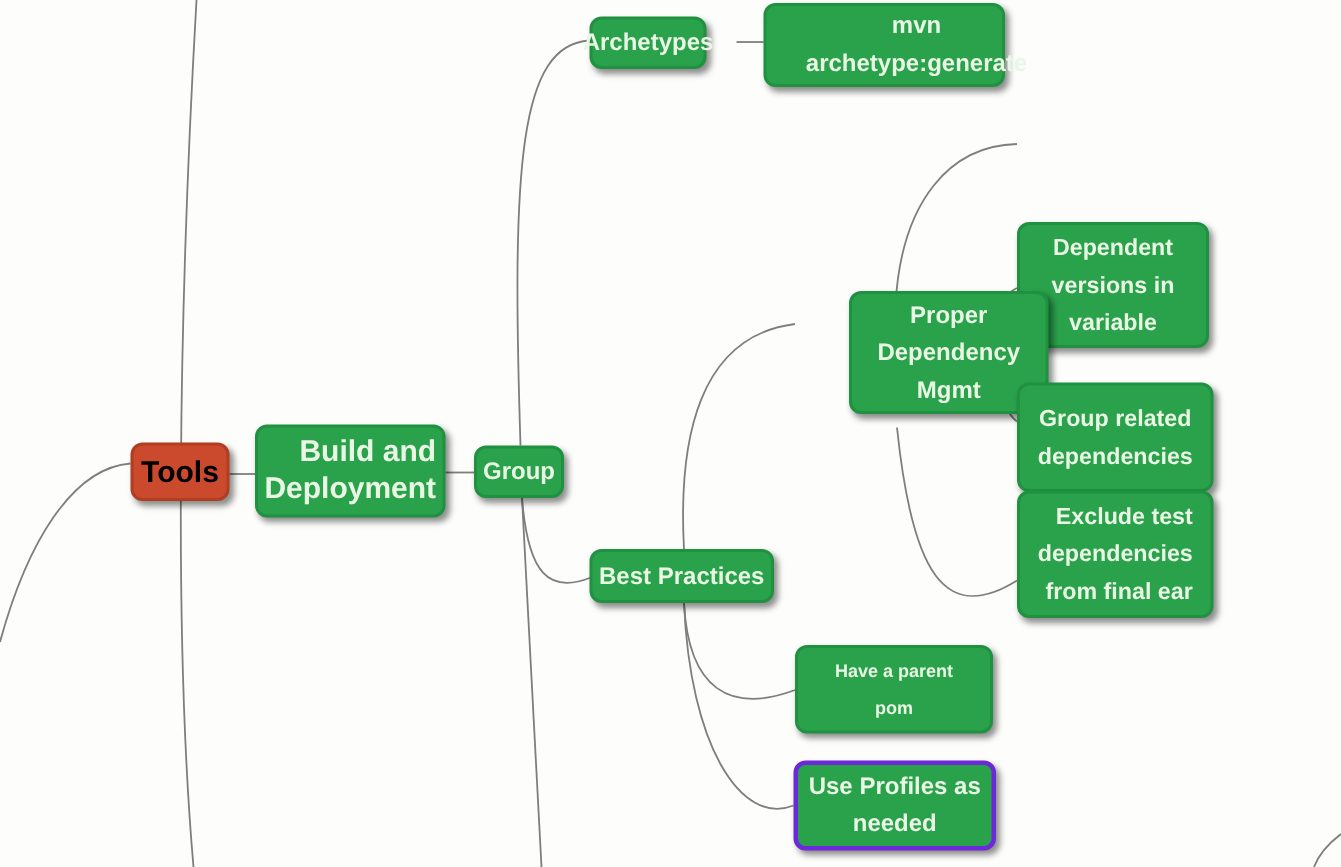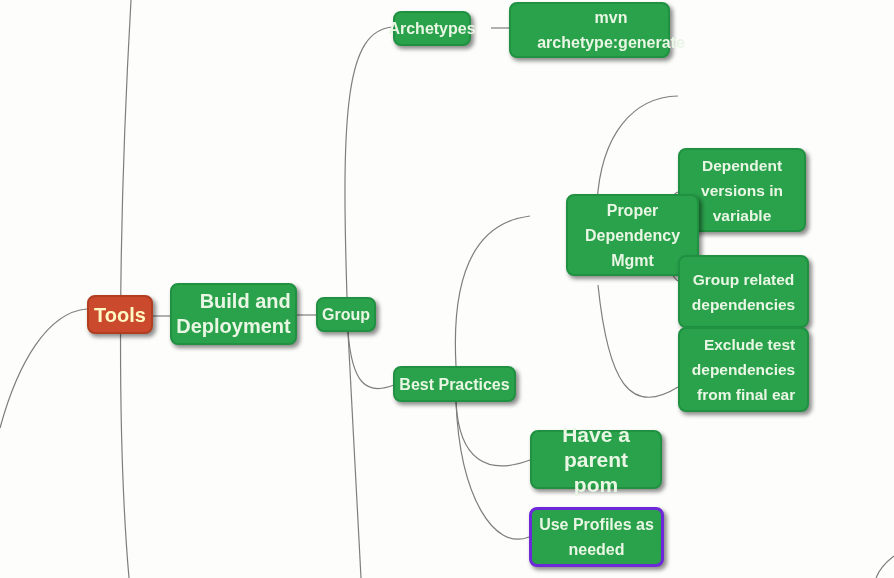--- a/index.html
+++ b/index.html
@@ -11,36 +11,36 @@
   .node {
     position:absolute; box-sizing:border-box;
     display:flex; align-items:center; justify-content:center;
     text-align:center; white-space:pre-line;
     background:#2aa24c; border:2px solid #1f9141; border-radius:8px;
     color:#e9f6e4; font-weight:bold; font-size:15.5px; line-height:25px;
     box-shadow:2.5px 3px 4px rgba(0,0,0,0.45);
     padding:0 2px; cursor:default; user-select:none;
   }
   .root {
-    background:#cb4a2d; border-color:#b13e21; color:#fef9c3;
+    background:#cb4a2d; border-color:#b13e21; color:#000000;
     font-size:20px; line-height:22px;
   }
   .selected { border:3px solid #6d28d9; }
   #node-tools            { left:87px;  top:295px; width:66px;  height:39px; }
   #node-build-deployment { left:170px; top:283px; width:127px; height:62px; font-size:20px;text-align:right; }
   #node-maven            { left:316px; top:297px; width:60px;  height:35px; font-size:16px; }
   #node-archetypes       { left:393px; top:11px;  width:78px;  height:35px; font-size:16px; }
   #node-mvn-generate     { left:509px; top:2px;   width:161px; height:56px; font-size:16px;padding-left:45px; }
   #node-version-place    { left:678px; top:80px;  width:130px; height:54px; }
   #node-dependent-vers   { left:678px; top:148px; width:128px; height:84px; }
   #node-proper-dep       { left:530px; top:194px; width:133px; height:82px; font-size:16px;margin-left:36px; }
   #node-group-related    { left:678px; top:255px; width:131px; height:73px; }
   #node-exclude-test     { left:678px; top:327px; width:131px; height:85px;text-align:right; }
   #node-best-practices   { left:393px; top:366px; width:123px; height:36px; font-size:16px; }
-  #node-parent-pom       { left:530px; top:430px; width:132px; height:59px; font-size:21px; }
+  #node-parent-pom       { left:530px; top:430px; width:132px; height:59px; font-size:12px; }
   #node-use-profiles     { left:529px; top:507px; width:135px; height:60px; font-size:16px; }
 </style>
 </head>
 <body>
 
 <div id="canvas">
 
   <svg id="edges" viewBox="0 0 894 578" xmlns="http://www.w3.org/2000/svg">
     <path d="M 0,428 C 18,362 48,312 87,309"></path>
     <path d="M 131,0 C 119,210 116,430 129,578"></path>

